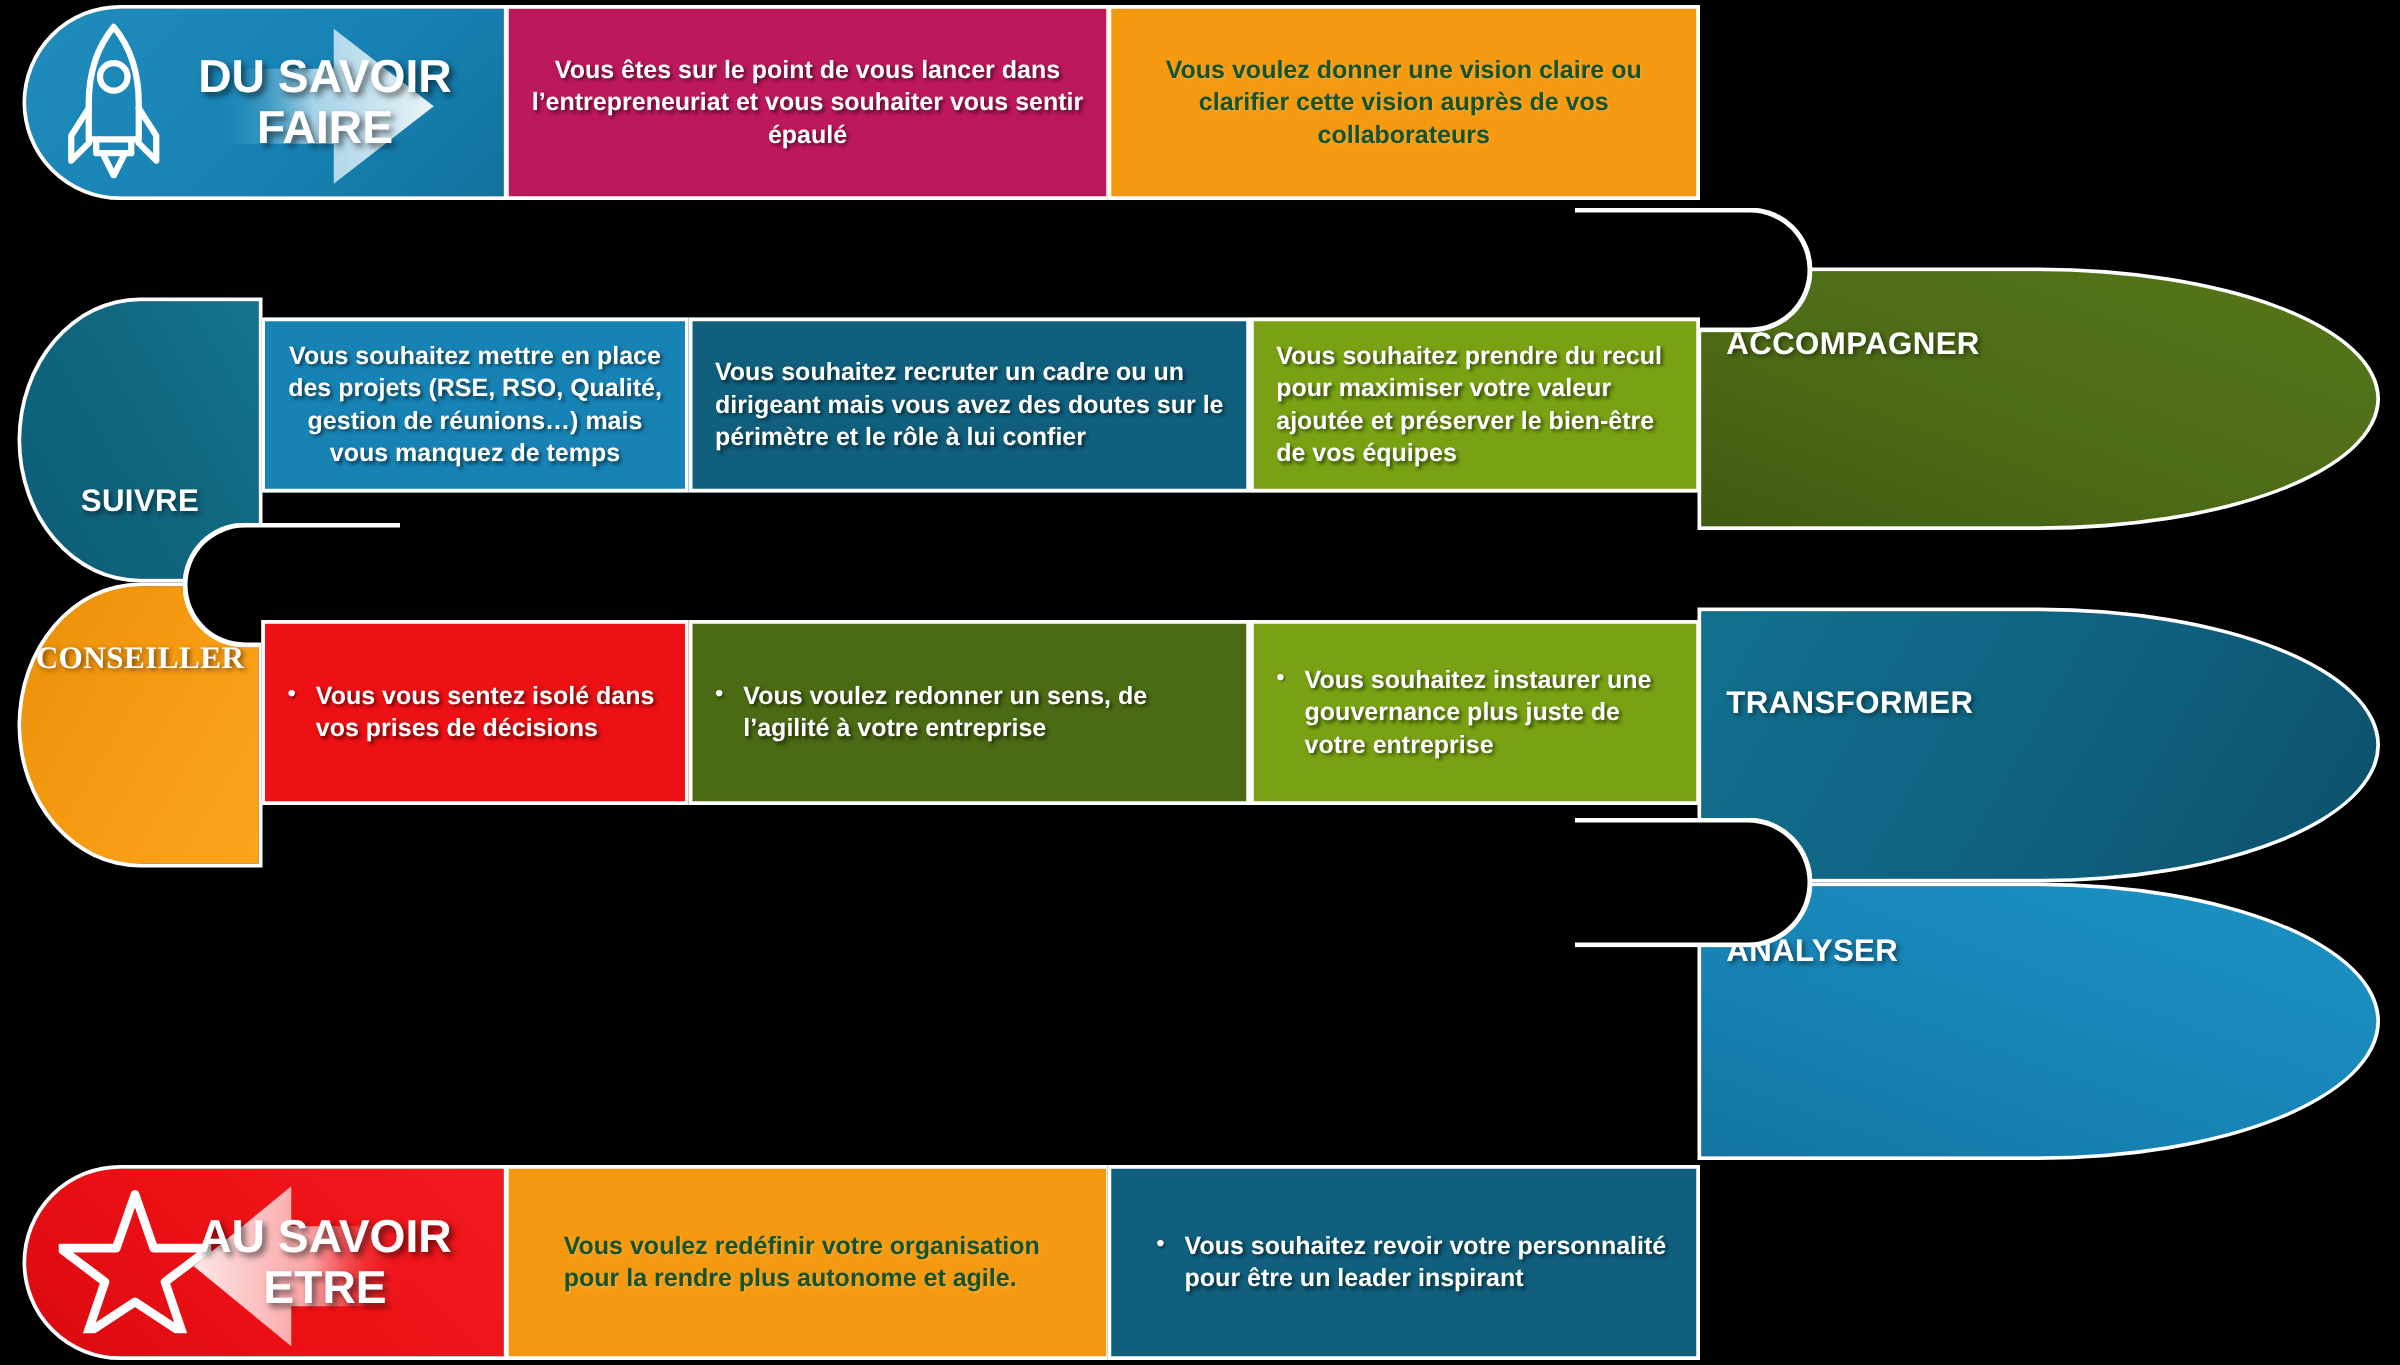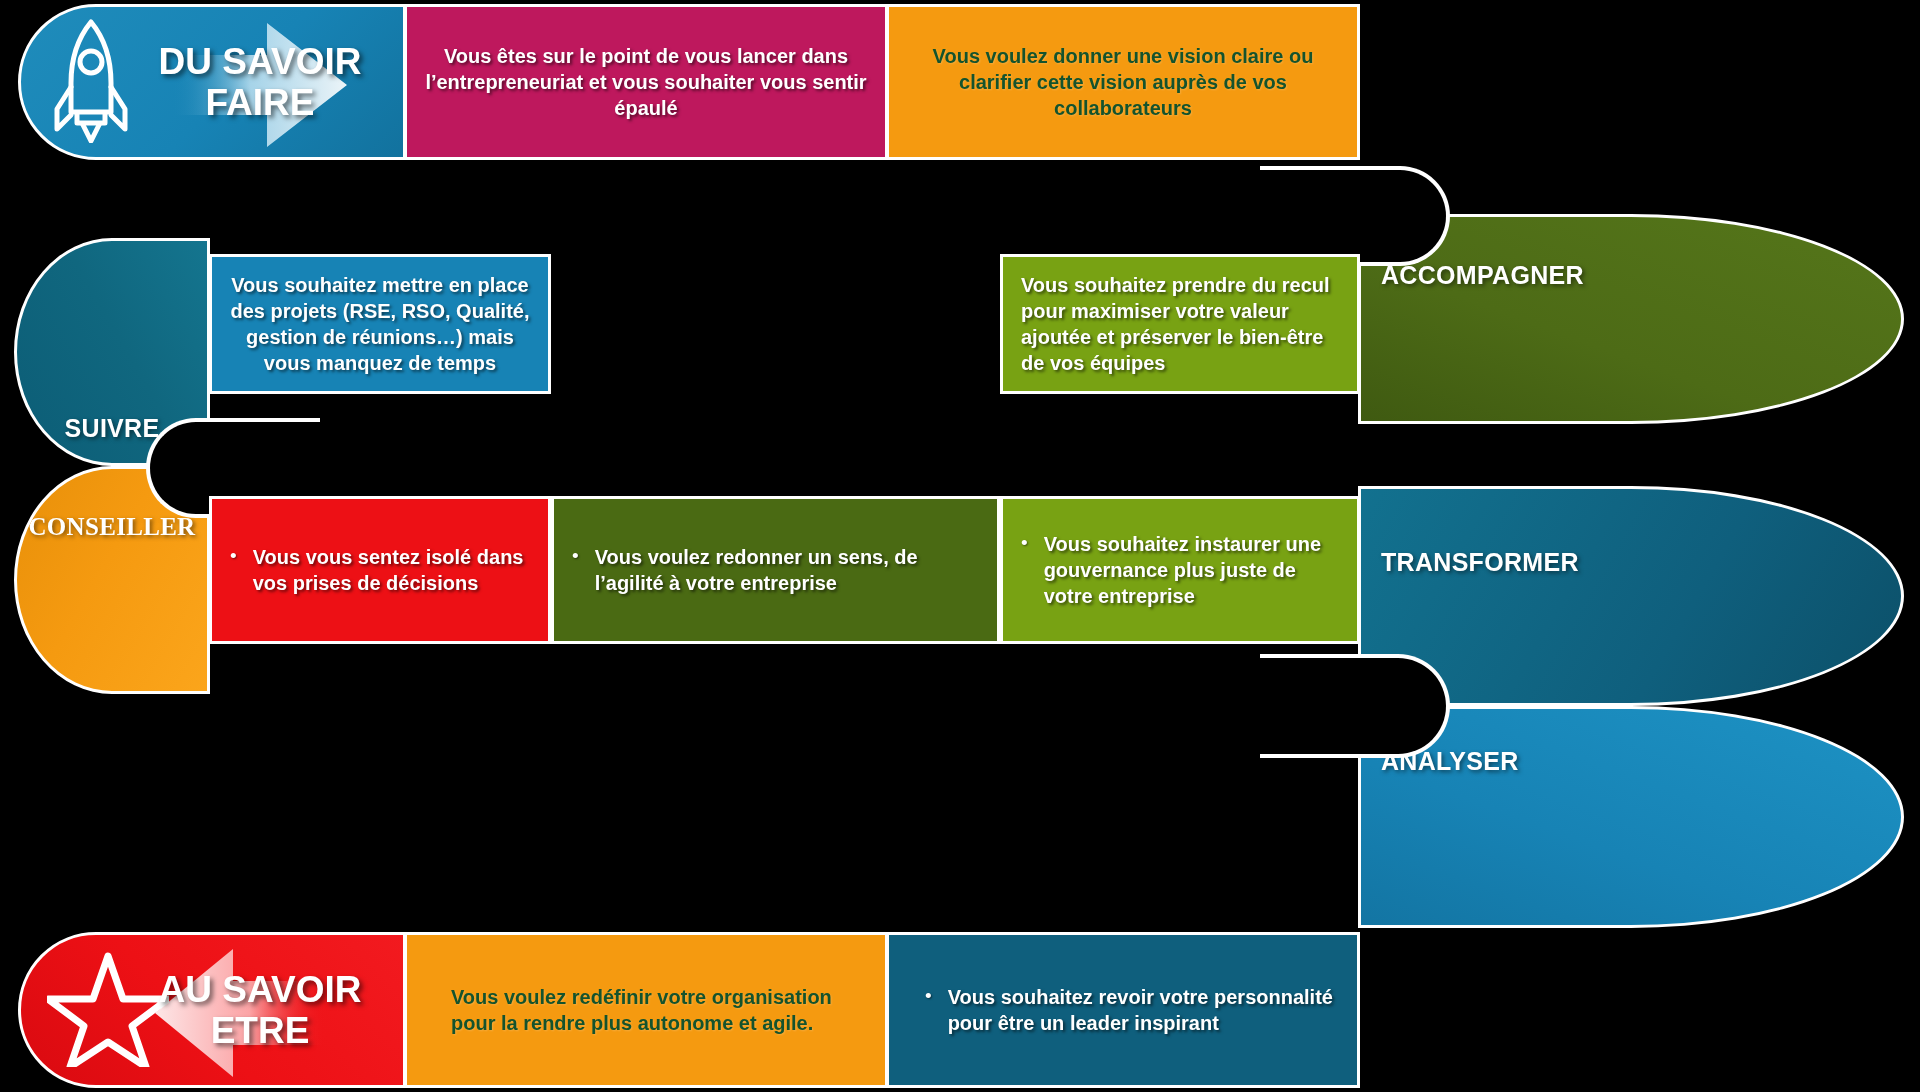--- a/index.html
+++ b/index.html
@@ -125,27 +125,30 @@
     <span class="caplabel" style="margin-top:44px;">ACCOMPAGNER</span>
   </div>
 
   <div class="gap-fill" style="left:1240px;top:166px;width:210px;height:100px;border-radius:0 100px 100px 0;
               border:4px solid #fff;border-left:none;box-sizing:border-box;background:#000;"></div>
   <div class="gap-fill" style="left:1200px;top:163px;width:60px;height:106px;background:#000;"></div>
 
   <div class="cap r-tl r-bl" style="left:14px;top:238px;width:196px;height:228px;
               background:linear-gradient(60deg,#0c5d76 0%,#10677f 55%,#14758f 100%);
               align-items:flex-end;justify-content:center;">
-    <span class="caplabel" style="margin-bottom:20px;">SUIVRE</span>
+    <span class="caplabel" style="margin-bottom:47px;">SUIVRE</span>
   </div>
 
   <div class="cell" style="left:209px;top:254px;width:342px;height:140px;background:#1783b5;">
     <div class="txt center">Vous souhaitez mettre en place des projets (RSE, RSO, Qualité, gestion de réunions…) mais vous manquez de temps</div>
   </div>
 
+  <div class="cell" style="left:551px;top:254px;width:449px;height:140px;background:#0f5f7d;">
+    <div class="txt left">Vous souhaitez recruter un cadre ou un dirigeant mais vous avez des doutes sur le périmètre et le rôle à lui confier</div>
+  </div>
 
   <div class="cell" style="left:1000px;top:254px;width:360px;height:140px;background:#78a213;">
     <div class="txt left">Vous souhaitez prendre du recul pour maximiser votre valeur ajoutée et préserver le bien-être de vos équipes</div>
   </div>
 
   <div class="cap r-tl r-bl" style="left:14px;top:466px;width:196px;height:228px;
               background:linear-gradient(300deg,#fba51b 0%,#f59a10 55%,#e8900a 100%);
               align-items:flex-start;justify-content:center;">
     <span class="caplabel" style="margin-top:44px;font-family:Liberation Serif, serif;">CONSEILLER</span>
   </div>

